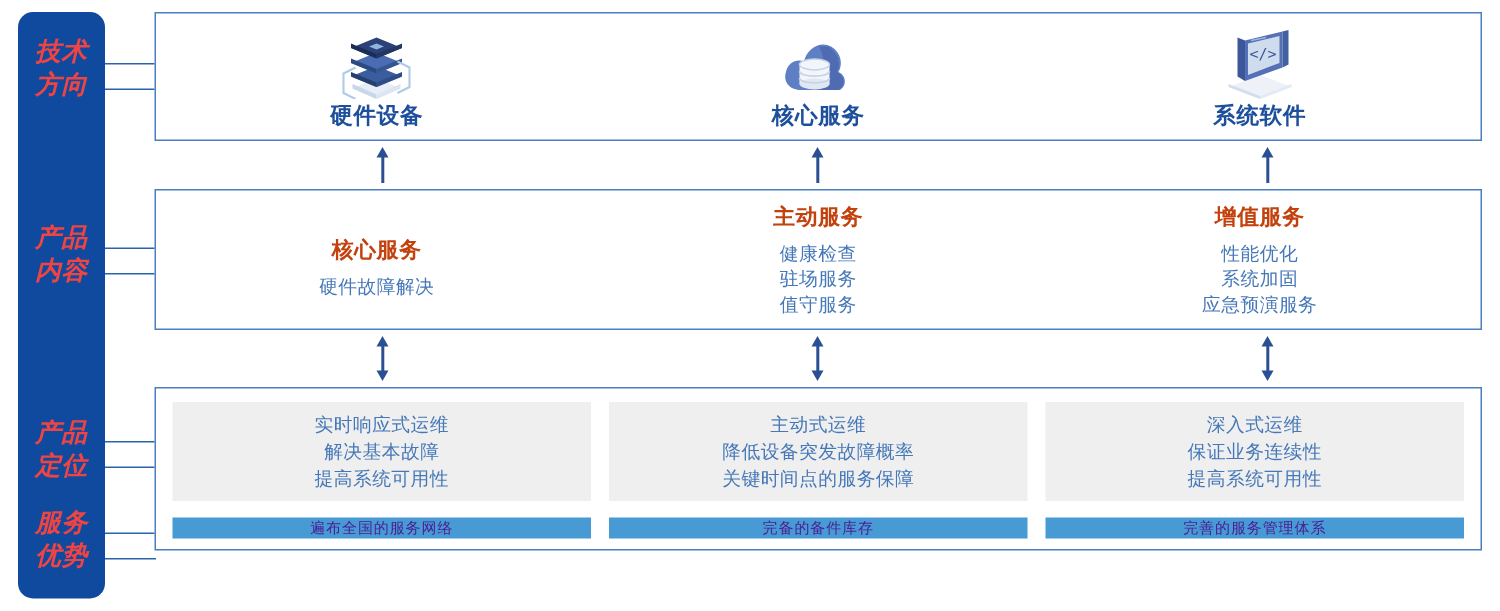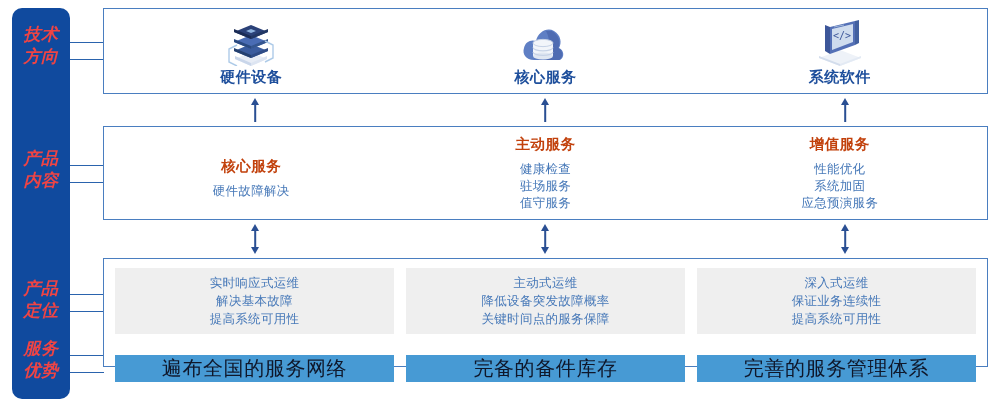--- a/index.html
+++ b/index.html
@@ -103,25 +103,25 @@
     flex: 1 1 auto;
     display: flex; flex-direction: column;
     align-items: center; justify-content: center;
     padding: 6px 4px;
   }
   .pos-item {
     font-size: 12.5px; color: #4678b8; line-height: 18px;
     letter-spacing: 0.3px;
   }
   .adv-bar {
-    margin-top: 21px;
+    margin-top: 11px;
     height: 31px;
     background: #479ad4;
     display: flex; align-items: center; justify-content: center;
-    color: #0f172a; font-size: 20px; letter-spacing: 0.6px;
+    color: #4c1d95; font-size: 10px; letter-spacing: 0.6px;
   }
 
   
   .arrow { position: absolute; }
   .arrow .shaft {
     position: absolute; left: 50%; transform: translateX(-50%);
     width: 1.6px; background: #2a4f93;
   }
   .arrow .head {
     position: absolute; left: 50%; transform: translateX(-50%);

